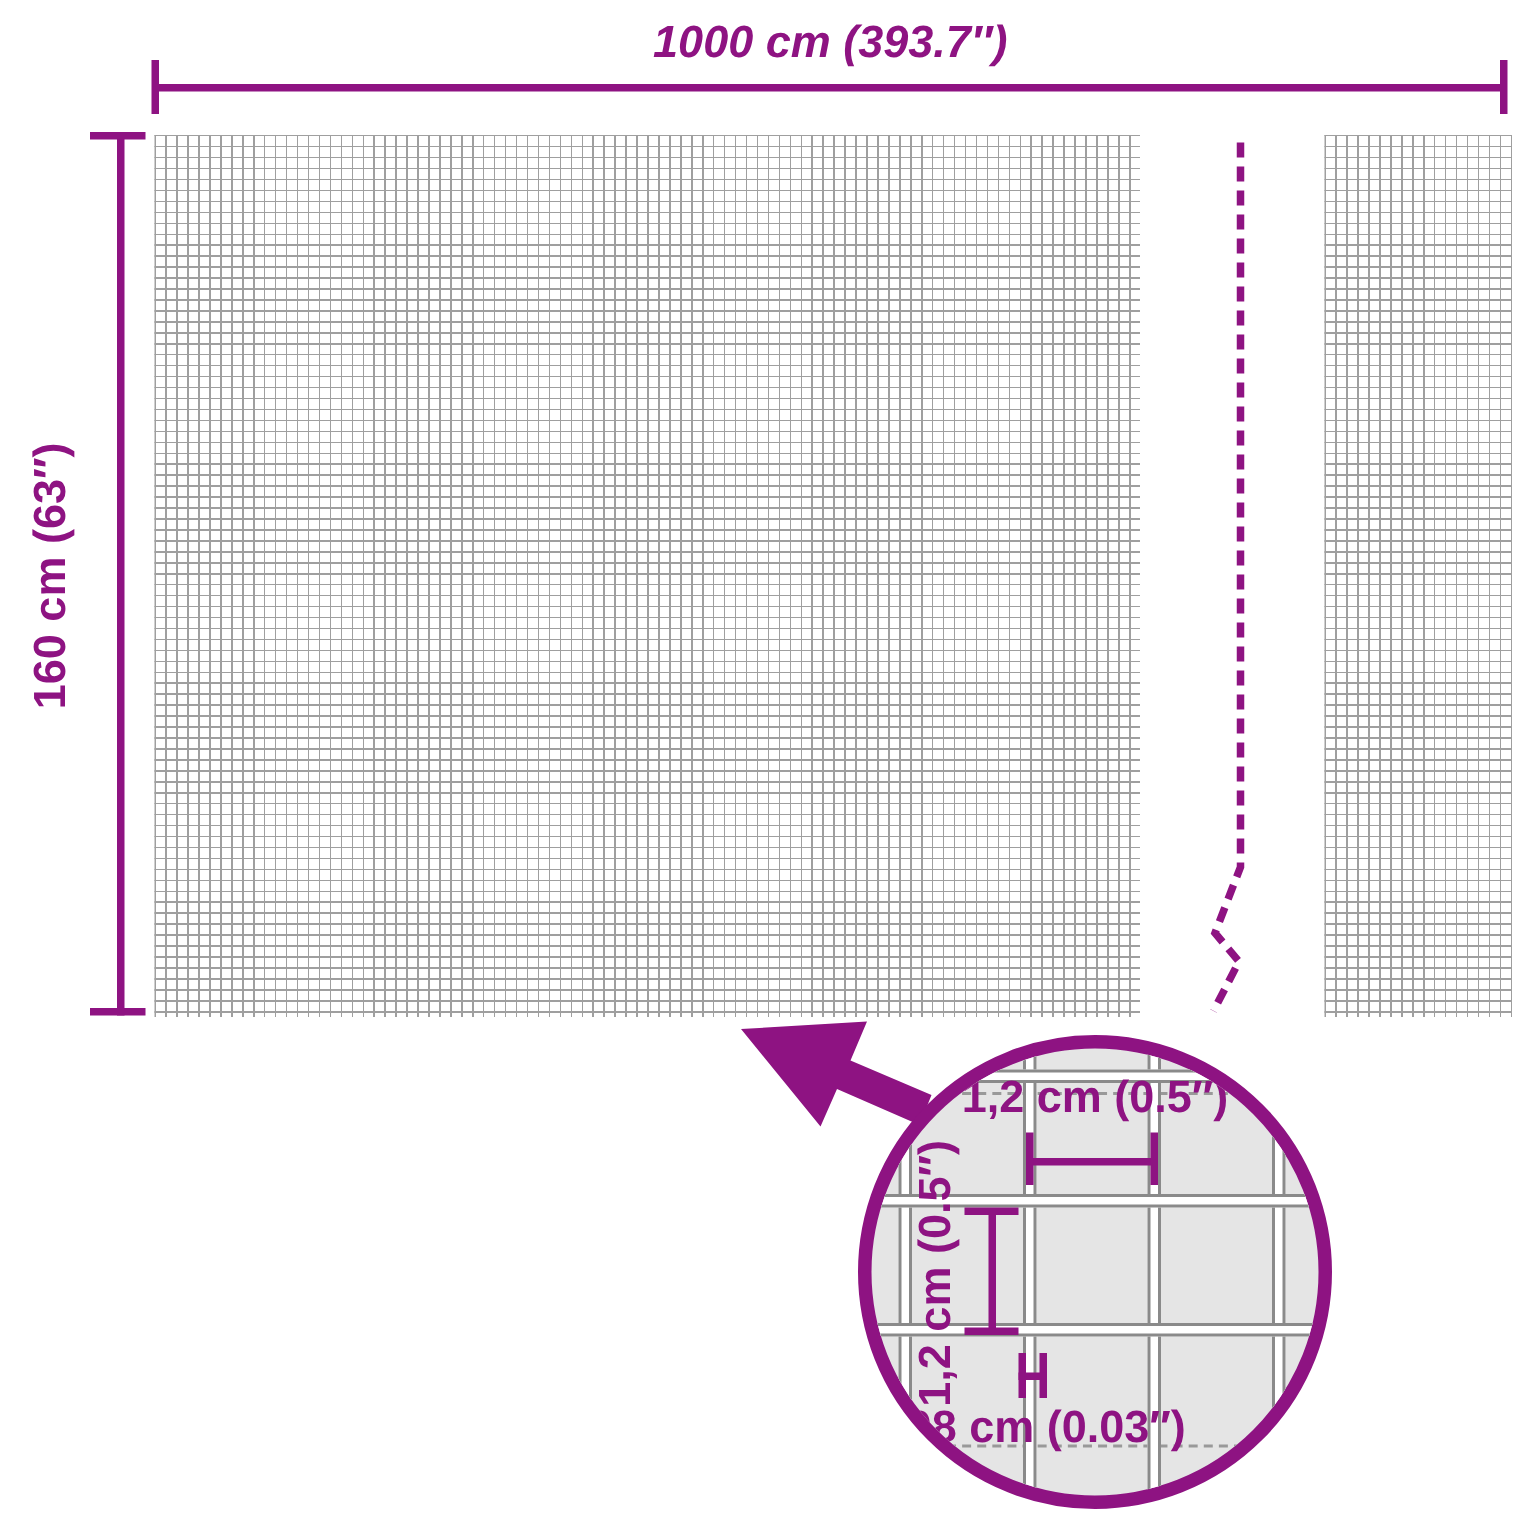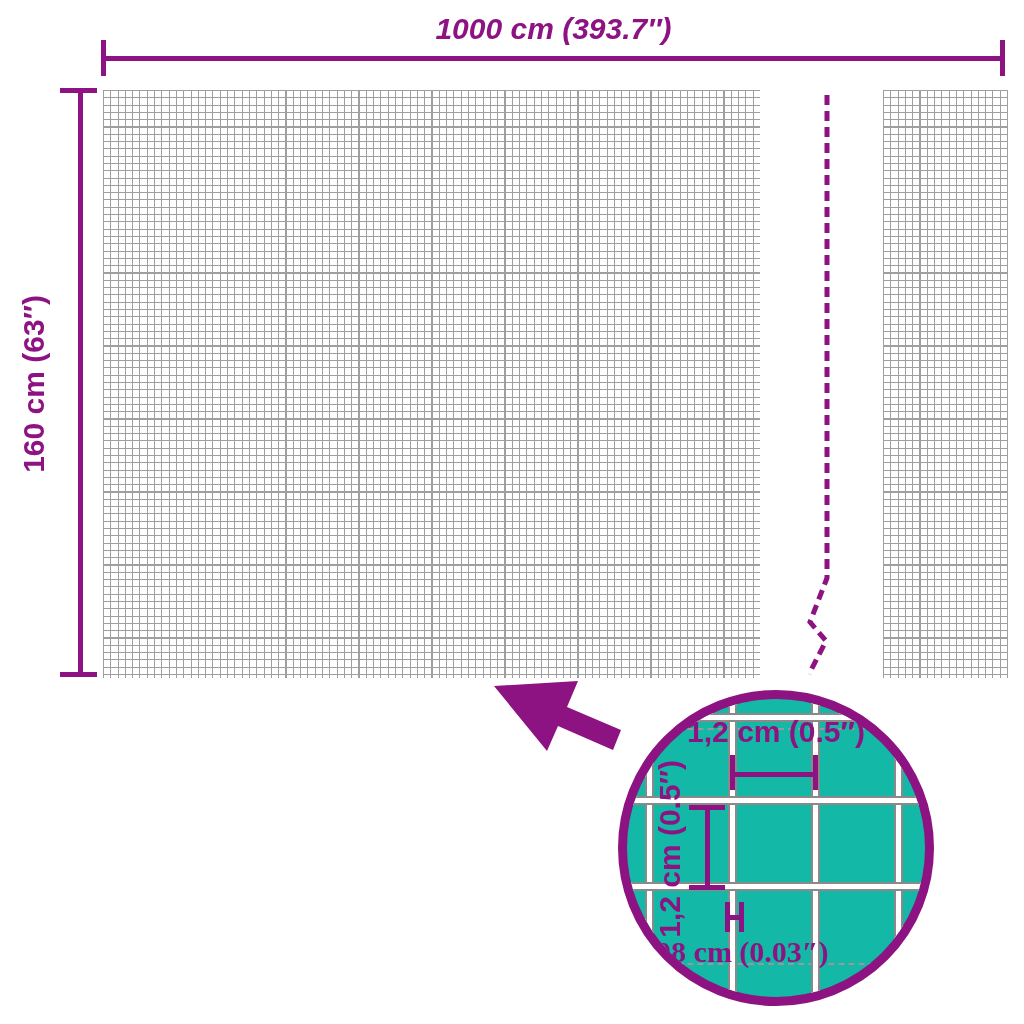--- a/index.html
+++ b/index.html
@@ -41,24 +41,24 @@
     background-image:
       repeating-linear-gradient(to right,#9F9F9F 0 1px,transparent 1px 7.3px),
       repeating-linear-gradient(to bottom,#9F9F9F 0 1px,transparent 1px 7.3px);
   }
   .mesh-left{left:103px;width:657px;}
   .mesh-right{left:883px;width:125px;}
   
   .overlay{position:absolute;left:0;top:0;z-index:5;pointer-events:none;}
   
   .magnifier{
-    position:absolute;left:618px;top:690px;width:316px;height:316px;
+    position:absolute;left:572px;top:690px;width:316px;height:316px;
     box-sizing:border-box;
     border:9px solid #8E1382;border-radius:50%;
-    background:#14b8a6;overflow:hidden;z-index:10;
+    background:#e5e5e5;overflow:hidden;z-index:10;
   }
   .magnifier .vwire{
     position:absolute;top:0;height:298px;width:9px;box-sizing:border-box;
     background:#ffffff;
     border-left:2px solid #8A8A8A;border-right:2px solid #8A8A8A;z-index:1;
   }
   .magnifier .hwire{
     position:absolute;left:0;width:298px;height:9px;box-sizing:border-box;
     background:#ffffff;
     border-top:2px solid #8A8A8A;border-bottom:2px solid #8A8A8A;z-index:1;
@@ -68,21 +68,21 @@
     border-top:2px dashed #999999;z-index:0;
   }
   .magnifier .p{position:absolute;background:#8E1382;z-index:2;}
   .magnifier .label{font-size:30px;z-index:3;}
   .mag-label-top{left:0;top:18px;width:298px;text-align:center;}
   .mag-label-left{
     left:24px;top:52px;height:195px;width:38px;
     display:flex;align-items:center;justify-content:center;
   }
   .mag-label-left .vtext{writing-mode:vertical-rl;transform:rotate(180deg);}
-  .mag-label-bottom{left:-11px;top:238px;width:230px;text-align:center;font-family:Liberation Serif, serif;}
+  .mag-label-bottom{left:-11px;top:238px;width:230px;text-align:center;}
 </style>
 </head>
 <body>
 
 <div class="canvas">
 
   <div class="label top-label">1000 cm (393.7″)</div>
   <div class="top-line purple"></div>
   <div class="cap-v purple" style="left:101px;top:40px;"></div>
   <div class="cap-v purple" style="left:1000px;top:40px;"></div>

